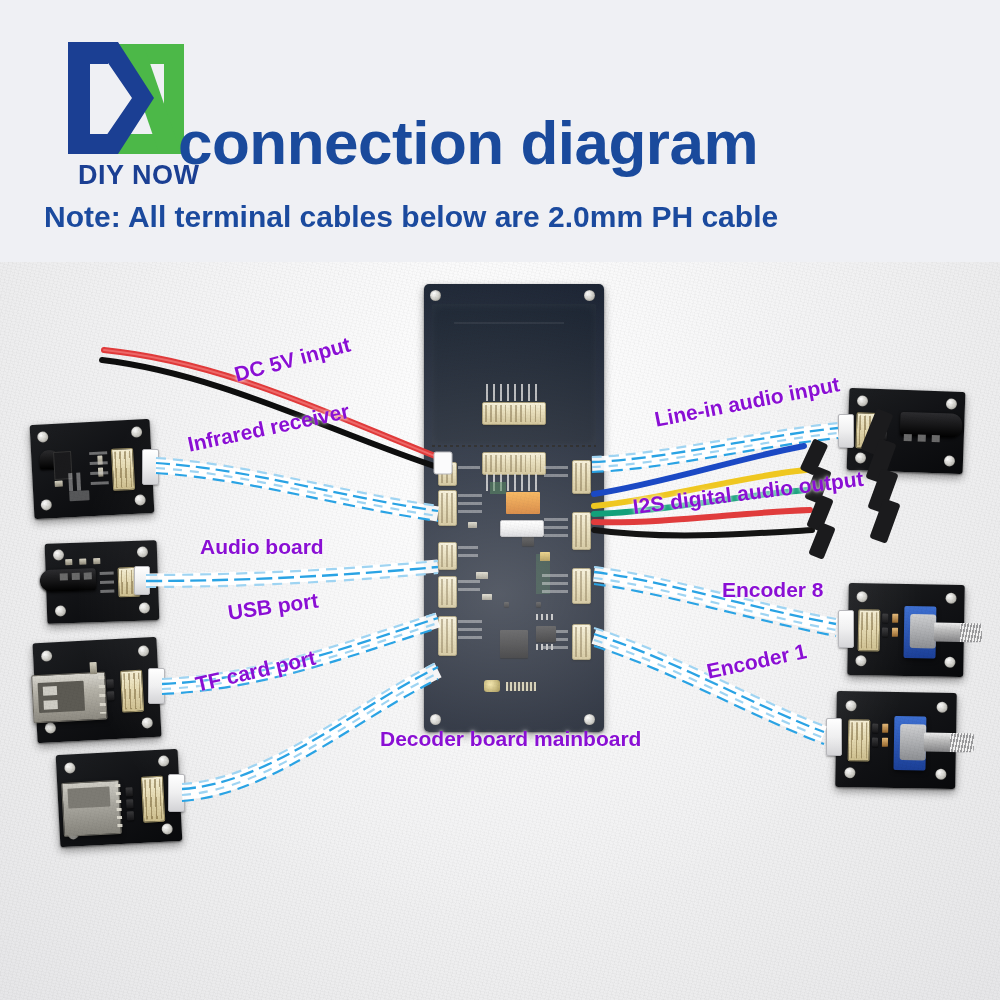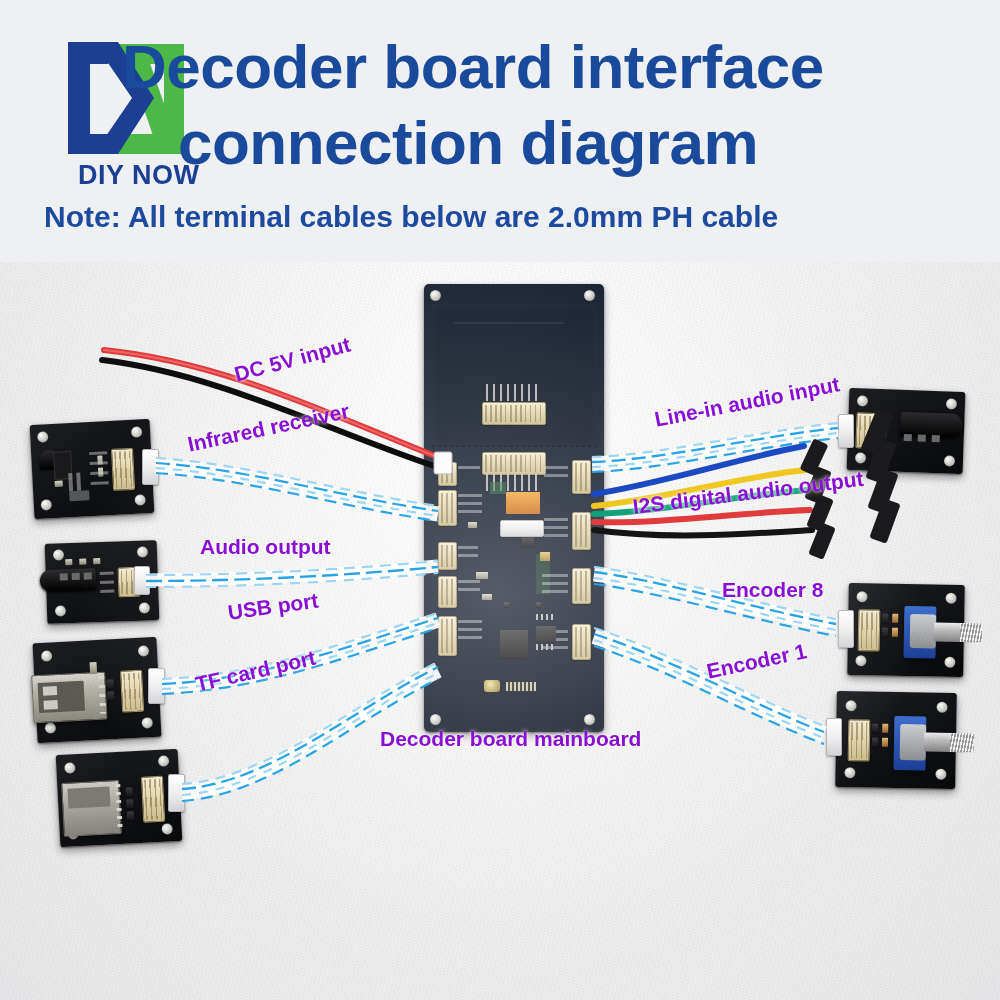--- a/index.html
+++ b/index.html
@@ -190,21 +190,20 @@
         <path d="M68 14 L136 14 L136 124 L68 124 L68 104 L116 104 L116 34 L68 34 Z" fill="#4cb848"></path>
         <path d="M74 16 L96 16 L132 120 L110 120 Z" fill="#4cb848"></path>
 
         <path d="M20 12 L70 12 L106 68 L70 124 L20 124 Z
                  M38 30 L38 106 L58 106 L84 68 L58 30 Z" fill="#1b3f93" fill-rule="evenodd"></path>
         <path d="M22 14 L60 14 L60 34 L42 34 L42 104 L60 104 L60 124 L22 124 Z" fill="#1b3f93"></path>
       </svg>
       <div id="logo-text">DIY NOW</div>
     </div>
 
-    <div id="title-line1">Decoder board interface</div>
     <div id="title-line2">connection diagram</div>
     <div id="note">Note: All terminal cables below are 2.0mm PH cable</div>
   </div>
 
   <div id="photo">
 
     <div class="pcb" style="left:424px; top:22px; width:180px; height:448px; border-radius:5px;
                 background:linear-gradient(160deg,#1b2433 0%,#10192a 38%,#0a1120 100%);">
       <div class="hole" style="left:6px;  top:6px;"></div>
       <div class="hole" style="left:160px;top:6px;"></div>
@@ -546,21 +545,21 @@
         <path d="M594,366 C670,390 760,440 824,464" stroke="#9fd4f2" stroke-width="2.2" fill="none" stroke-dasharray="10 7"></path>
         <path d="M594,372 C670,396 760,446 824,470" stroke="#2aa3e4" stroke-width="2.3" fill="none" stroke-dasharray="14 6"></path>
         <path d="M594,378 C670,402 760,452 824,476" stroke="#9fd4f2" stroke-width="2.2" fill="none" stroke-dasharray="9 8"></path>
         <path d="M594,384 C670,408 760,458 824,482" stroke="#2aa3e4" stroke-width="2.2" fill="none" stroke-dasharray="12 7"></path>
       </g>
     </svg>
 
     <div id="label-layer">
         <div class="label" style="left: 235px; top: 101px; font-size: 21px; color: rgb(138, 15, 212); transform: rotate(-15deg); transform-origin: left center;">DC 5V input</div>
         <div class="label" style="left: 188px; top: 171px; font-size: 21px; color: rgb(138, 15, 212); transform: rotate(-12deg); transform-origin: left center;">Infrared receiver</div>
-        <div class="label" style="left: 200px; top: 273px; font-size: 21px; color: rgb(138, 15, 212); transform: rotate(0deg); transform-origin: left center;">Audio output</div>
+        <div class="label" style="left: 200px; top: 273px; font-size: 21px; color: rgb(138, 15, 212); transform: rotate(0deg); transform-origin: left center;">Audio board</div>
         <div class="label" style="left: 228px; top: 339px; font-size: 21px; color: rgb(138, 15, 212); transform: rotate(-8deg); transform-origin: left center;">USB port</div>
         <div class="label" style="left: 196px; top: 411px; font-size: 21px; color: rgb(138, 15, 212); transform: rotate(-13deg); transform-origin: left center;">TF card port</div>
         <div class="label" style="left: 380px; top: 465px; font-size: 21px; color: rgb(138, 15, 212); transform: rotate(0deg); transform-origin: left center;">Decoder board mainboard</div>
         <div class="label" style="left: 655px; top: 146px; font-size: 21px; color: rgb(138, 15, 212); transform: rotate(-11deg); transform-origin: left center;">Line-in audio input</div>
         <div class="label" style="left: 633px; top: 233px; font-size: 21px; color: rgb(138, 15, 212); transform: rotate(-7deg); transform-origin: left center;">I2S digital audio output</div>
         <div class="label" style="left: 722px; top: 316px; font-size: 21px; color: rgb(138, 15, 212); transform: rotate(0deg); transform-origin: left center;">Encoder 8</div>
         <div class="label" style="left: 707px; top: 398px; font-size: 21px; color: rgb(138, 15, 212); transform: rotate(-12deg); transform-origin: left center;">Encoder 1</div>
       </div>
 
   </div>

